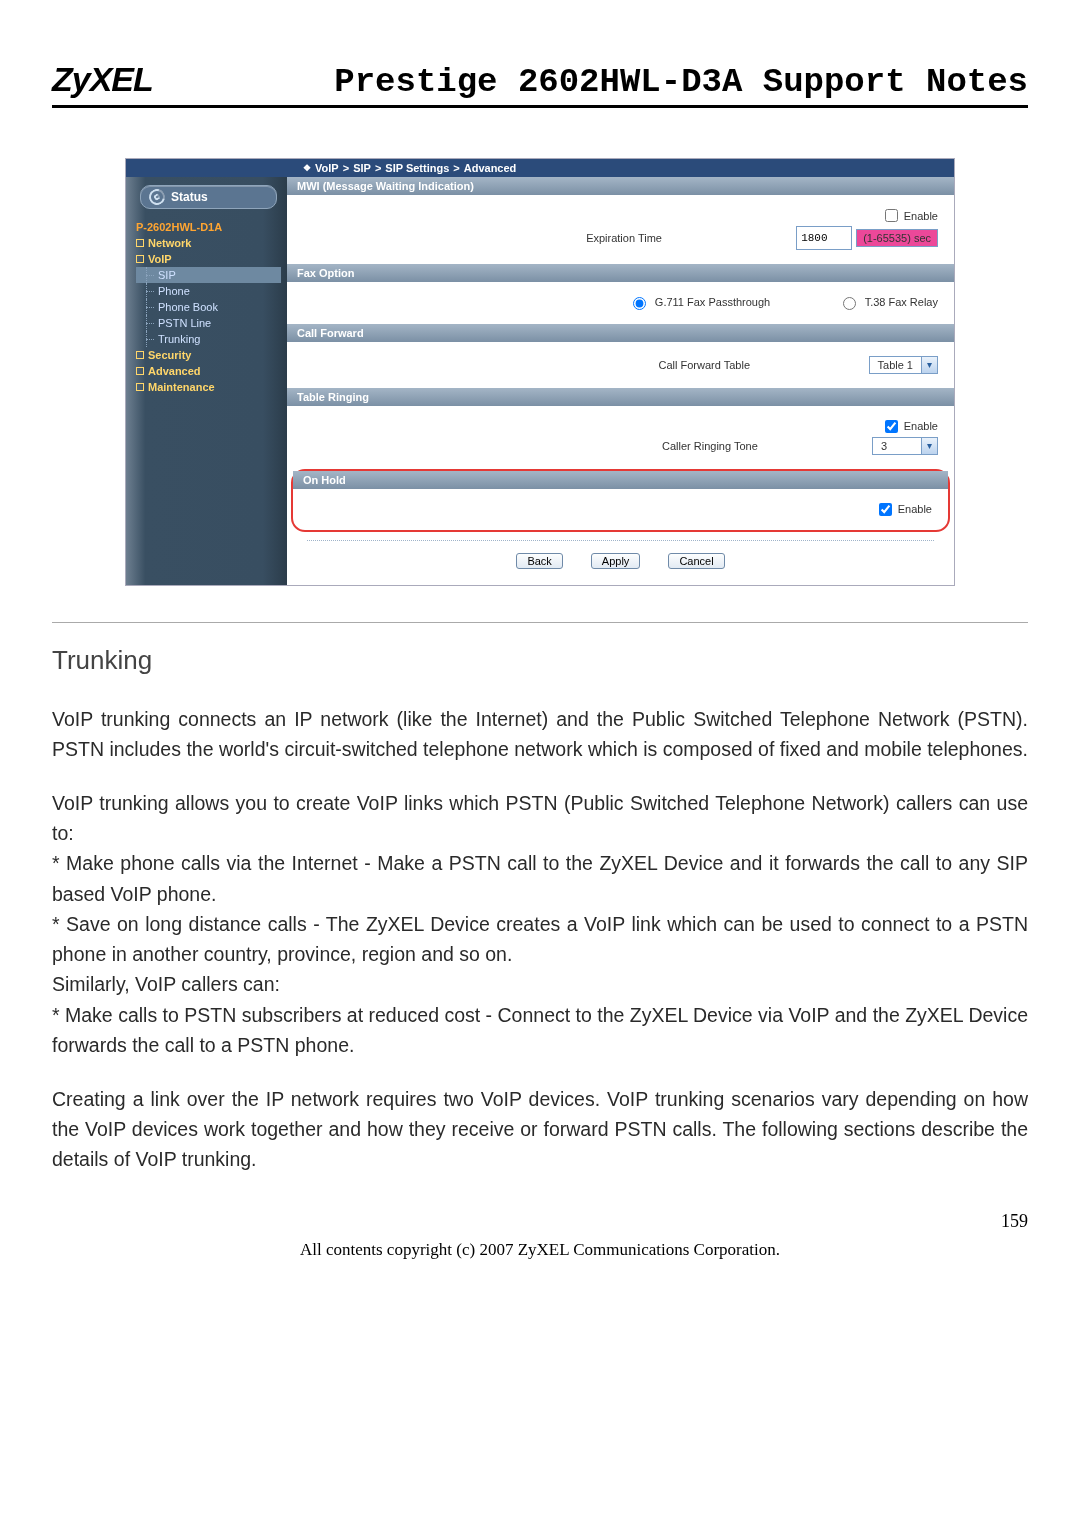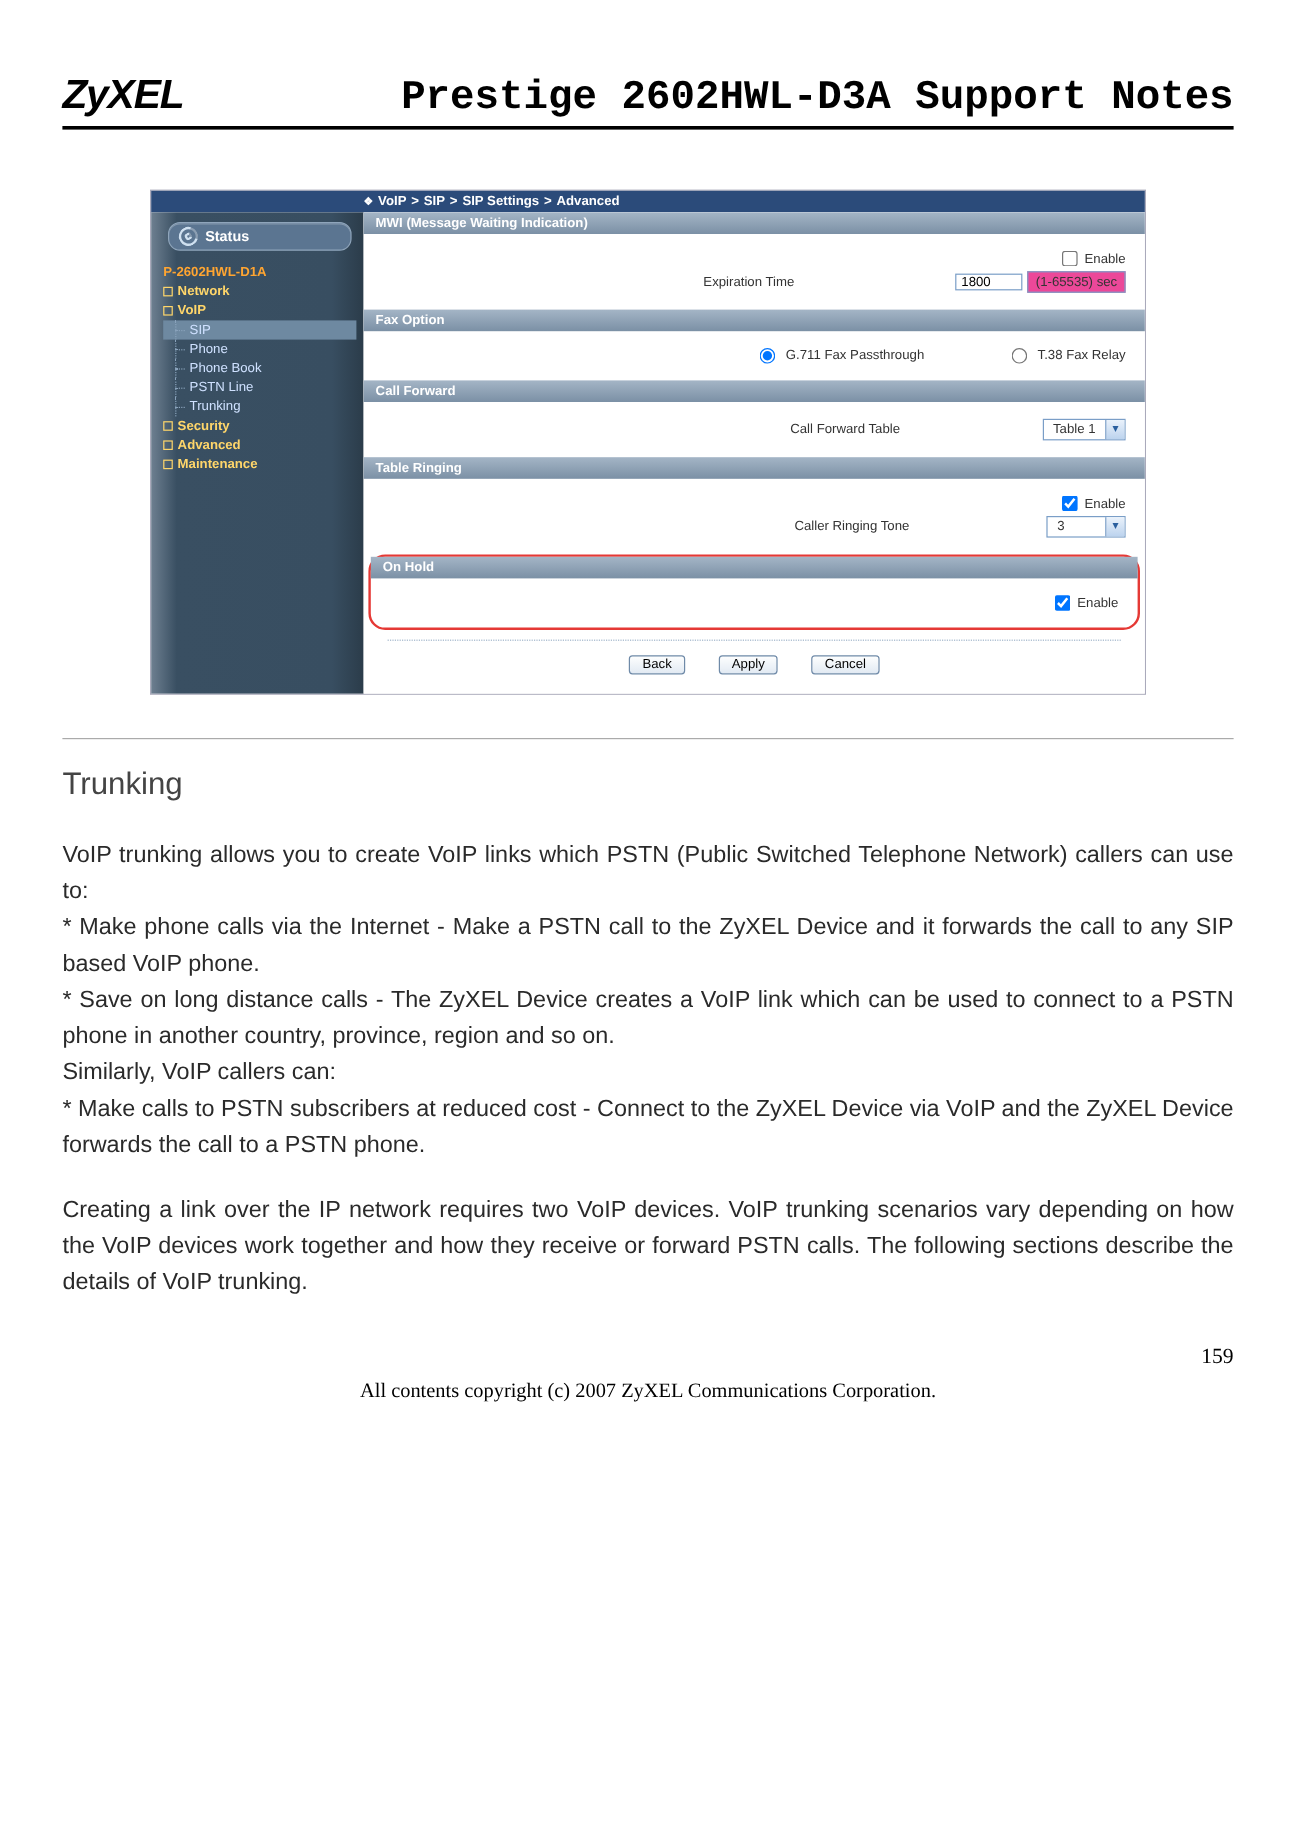--- a/index.html
+++ b/index.html
@@ -50,21 +50,21 @@
     display: flex;
     align-items: center;
     gap: 4px;
   }
   .breadcrumb-bar .chev { font-size: 9px; }
   .shot-body {
     display: flex;
     min-height: 360px;
   }
   .sidebar {
-    width: 177px;
+    width: 161px;
     background: linear-gradient(to right,#6d7f90 0%, #394f62 12%, #384e61 85%, #2b3c4a 100%);
     color: #fff;
     padding: 8px 0 0 0;
     font-size: 11px;
   }
   .status-pill {
     margin: 0 10px 10px 14px;
     background: #5b7591;
     border: 1px solid #8fa5bb;
     border-radius: 10px;
@@ -116,22 +116,22 @@
     font-size: 11px;
     padding: 3px 10px;
   }
   .section-body {
     padding: 10px 16px 10px 34px;
     color: #333;
   }
   .row { display:flex; align-items:center; margin: 4px 0; justify-content: flex-end; }
   .row .lbl { width: 210px; }
   input[type="text"].txt {
-    border: 1px solid #7a9ec7; height:14px; font-size:11px;
-    padding: 0 4px; width:56px;
+    border: 1px solid #7a9ec7; height:24px; font-size:11px;
+    padding: 0 4px; width:56px;font-family:Liberation Mono, monospace;
   }
   .unitbox {
     display:inline-block; border:1px solid #7a9ec7; height:18px; line-height:16px;
     font-size:11px; padding:0 6px; margin-left:4px; background:#ec4899;
   }
   input[type="checkbox"].cb, input[type="radio"].rb { margin-right:6px; vertical-align:middle;}
   .select {
     display:inline-flex; align-items:center;
     border:1px solid #7a9ec7; height:18px; background:#fff; font-size:11px;
   }
@@ -316,20 +316,21 @@
 
     </div>
   </div>
 </div>
 
 <div class="hr"></div>
 
 <div class="h2">Trunking</div>
 
 <div class="prose">
+  <p>VoIP trunking connects an IP network (like the Internet) and the Public Switched Telephone Network (PSTN). PSTN includes the world's circuit-switched telephone network which is composed of fixed and mobile telephones.</p>
   <p class="nogap">VoIP trunking allows you to create VoIP links which PSTN (Public Switched Telephone Network) callers can use to:</p>
   <p class="nogap">* Make phone calls via the Internet - Make a PSTN call to the ZyXEL Device and it forwards the call to any SIP based VoIP phone.</p>
   <p class="nogap">* Save on long distance calls - The ZyXEL Device creates a VoIP link which can be used to connect to a PSTN phone in another country, province, region and so on.</p>
   <p class="nogap">Similarly, VoIP callers can:</p>
   <p>* Make calls to PSTN subscribers at reduced cost - Connect to the ZyXEL Device via VoIP and the ZyXEL Device forwards the call to a PSTN phone.</p>
   <p>Creating a link over the IP network requires two VoIP devices. VoIP trunking scenarios vary depending on how the VoIP devices work together and how they receive or forward PSTN calls. The following sections describe the details of VoIP trunking.</p>
 </div>
 
 <div class="page-number">159</div>
 <div class="footer">All contents copyright (c) 2007 ZyXEL Communications Corporation.</div>

